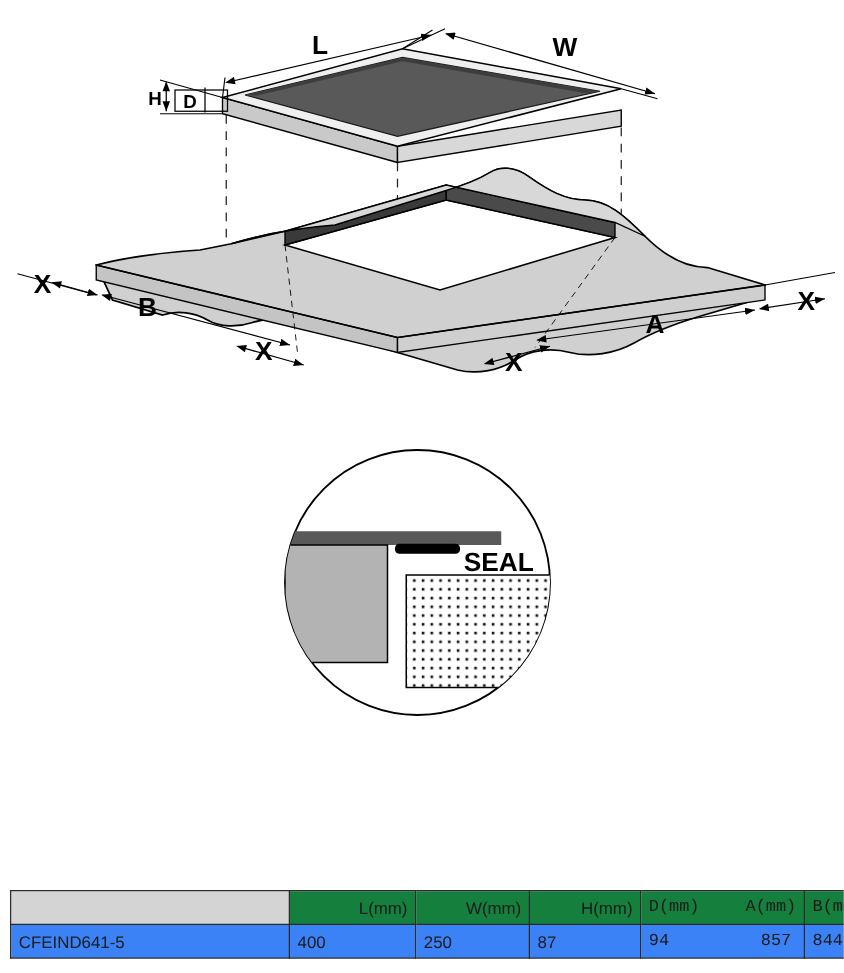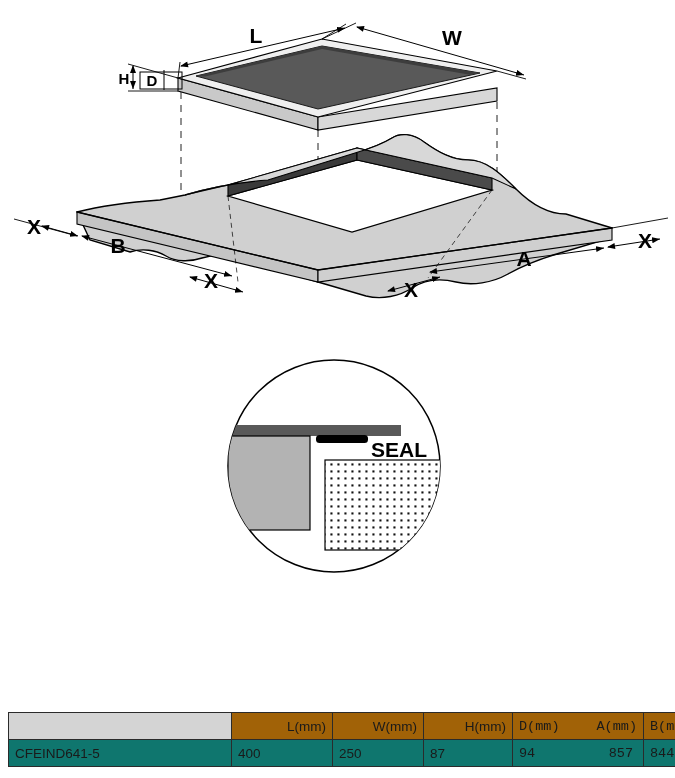--- a/index.html
+++ b/index.html
@@ -49,29 +49,29 @@
   table.spec-table th,
   table.spec-table td {
     border: 1px solid #2b2b2b;
     height: 26px;
     padding: 0 6px;
     font-weight: normal;
     white-space: nowrap;
     overflow: hidden;
   }
   table.spec-table thead th {
-    background: #a16207;
+    background: #15803d;
     text-align: right;
     font-weight: normal;
   }
   table.spec-table thead th.blank-head {
     background: #d4d4d4;
   }
   table.spec-table tbody td {
-    background: #0f766e;
+    background: #3b82f6;
     text-align: left;
   }
   td.model-cell { text-align: left; padding-left: 10px; }
   .cell-split {
     display: flex;
     justify-content: space-between;
     align-items: center;
     font-family: Liberation Mono, monospace;
   }
   .cell-split > span:first-child { text-align: left; }

